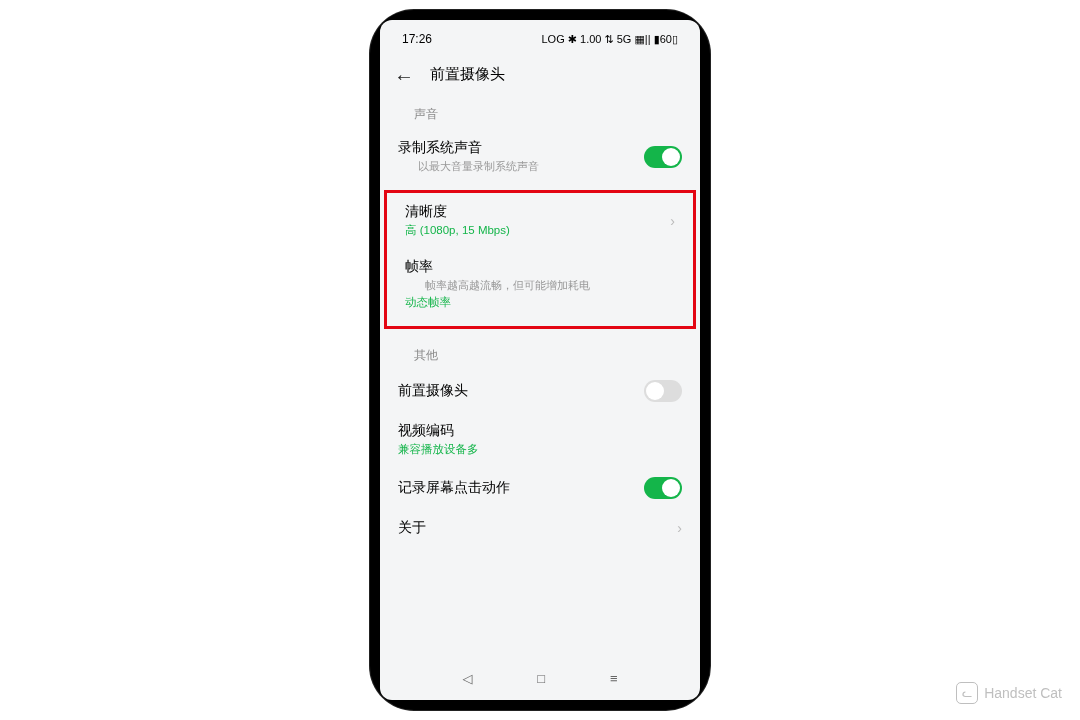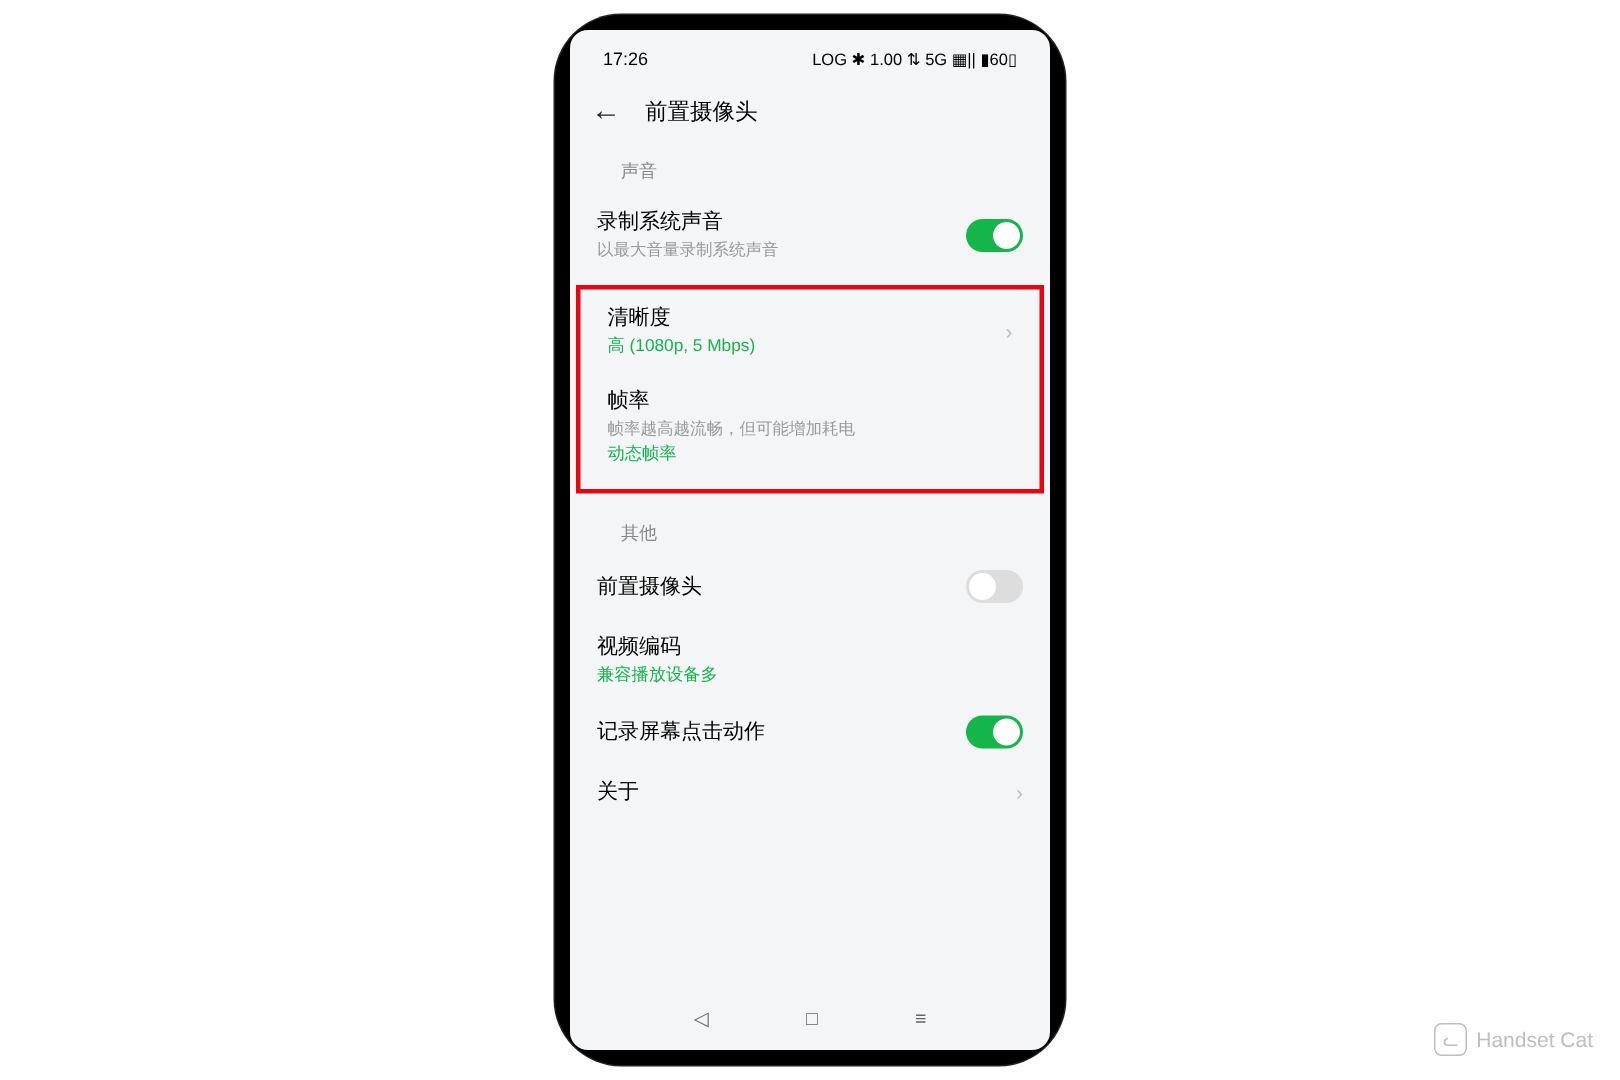--- a/index.html
+++ b/index.html
@@ -58,21 +58,21 @@
     }
     .row {
       padding: 10px 18px;
       display: flex;
       align-items: center;
       justify-content: space-between;
       position: relative;
     }
     .row-main { flex: 1; }
     .row-title { font-size: 14px; color: #000; }
-    .row-sub { font-size: 11px; color: #999; margin-top: 2px; }
+    .row-sub { font-size: 11px; color: #999; margin-top: 2px; margin-left: 20px; }
     .row-value-green { font-size: 11.5px; color: #14b54a; margin-top: 2px; }
     .toggle {
       width: 38px;
       height: 22px;
       border-radius: 11px;
       position: relative;
     }
     .toggle.on { background: #14b54a; }
     .toggle.off { background: #ddd; }
     .toggle-knob {
@@ -142,21 +142,21 @@
       </div>
       <div class="toggle on">
           <div class="toggle-knob"></div>
         </div>
     </div>
 
     <div class="highlight-box">
       <div class="row">
         <div class="row-main">
           <div class="row-title">清晰度</div>
-          <div class="row-value-green">高 (1080p, 5 Mbps)</div>
+          <div class="row-value-green">高 (1080p, 15 Mbps)</div>
         </div>
         <span class="chevron">›</span>
       </div>
       <div class="row">
         <div class="row-main">
           <div class="row-title">帧率</div>
           <div class="row-sub">帧率越高越流畅，但可能增加耗电</div>
           <div class="row-value-green">动态帧率</div>
         </div>
       </div>

